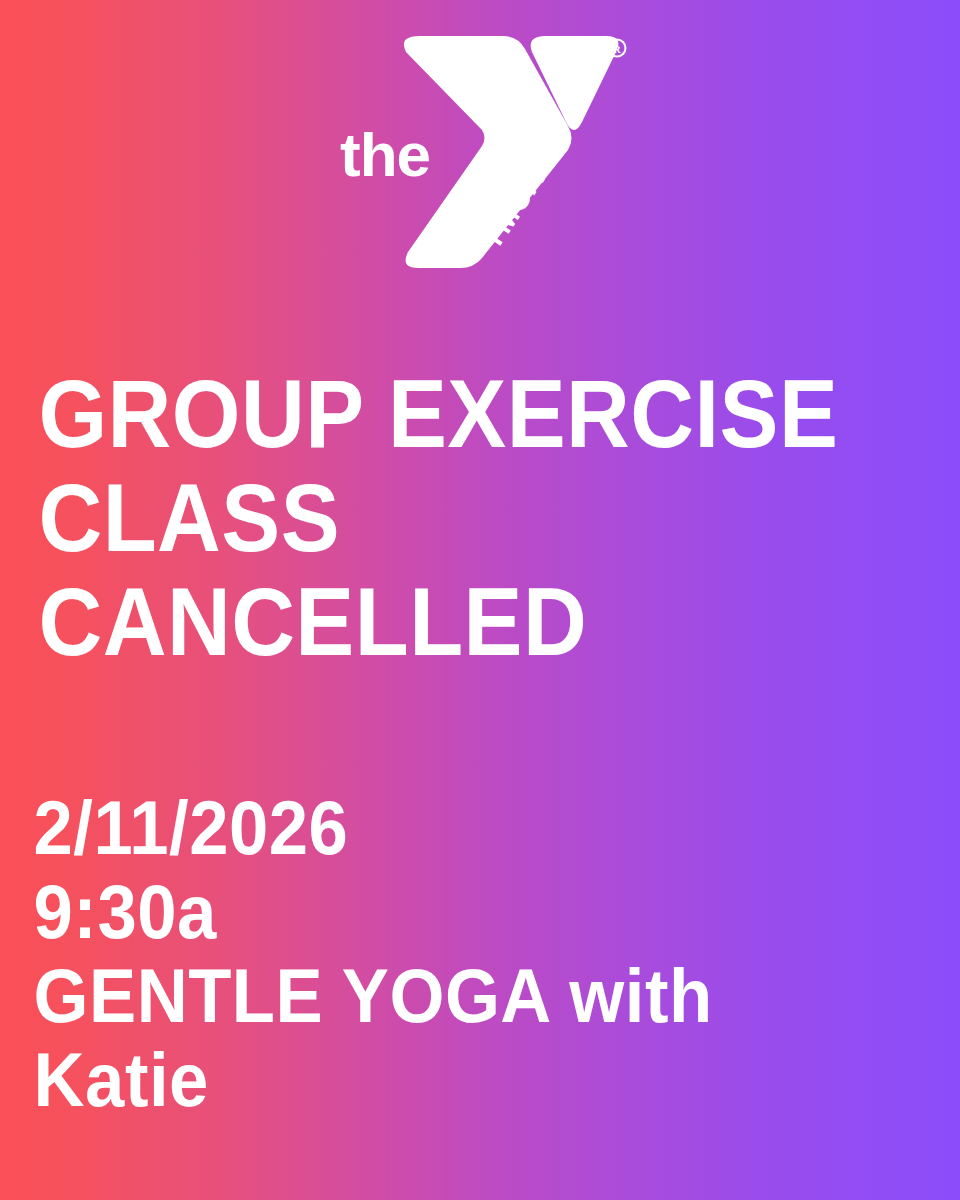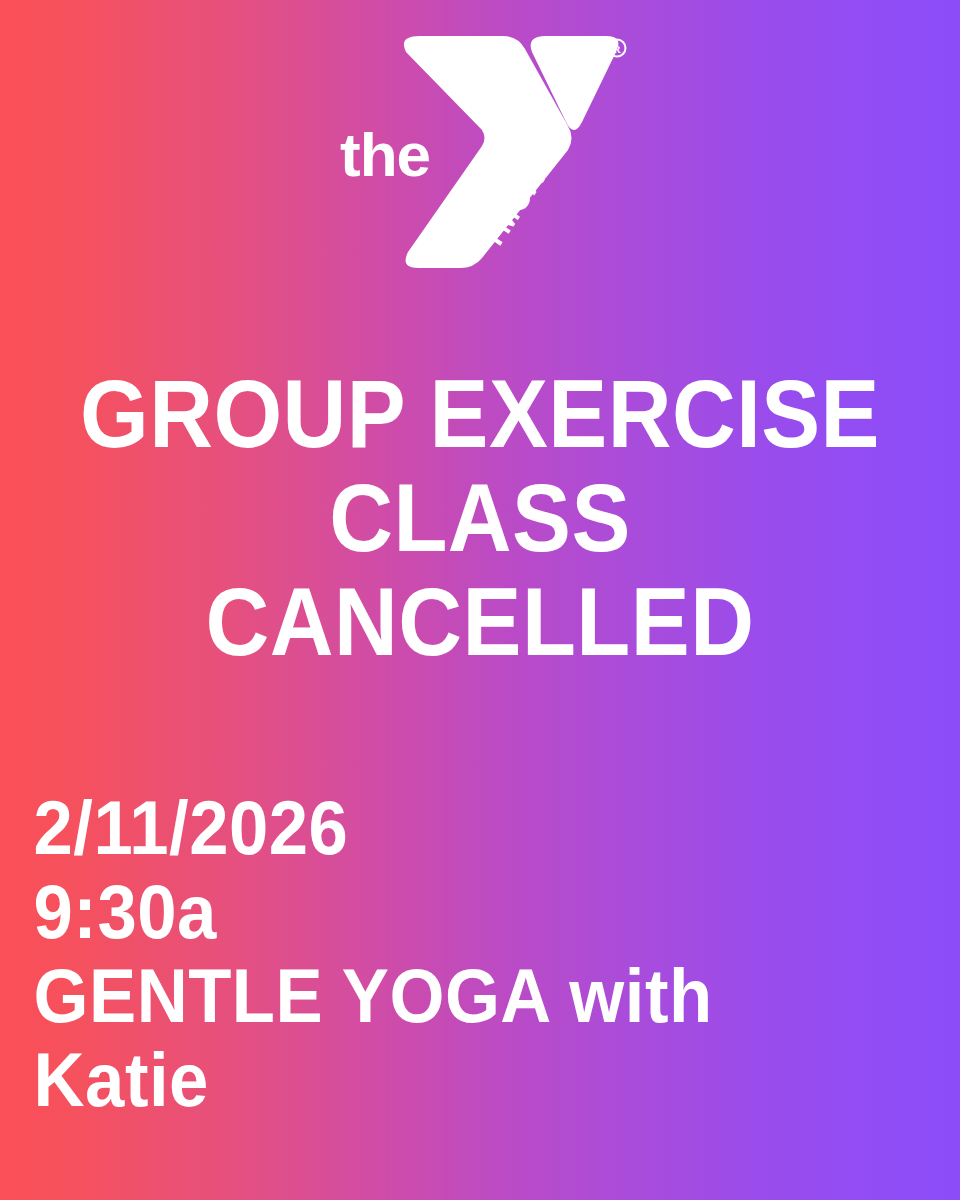--- a/index.html
+++ b/index.html
@@ -56,21 +56,21 @@
     height: 240px;
     display: block;
   }
 
   
   #headline {
     position: absolute;
     left: 0;
     top: 362px;
     width: 960px;
-    text-align: center;
+    text-align: left;
   }
 
   .headline-line {
     display: block;
     color: #FFFFFF;
     font-family: "Liberation Sans Narrow", "Liberation Sans", "DejaVu Sans Condensed", sans-serif;
     font-weight: 700;
     font-size: 96px;
     line-height: 104px;
     letter-spacing: 0.5px;

